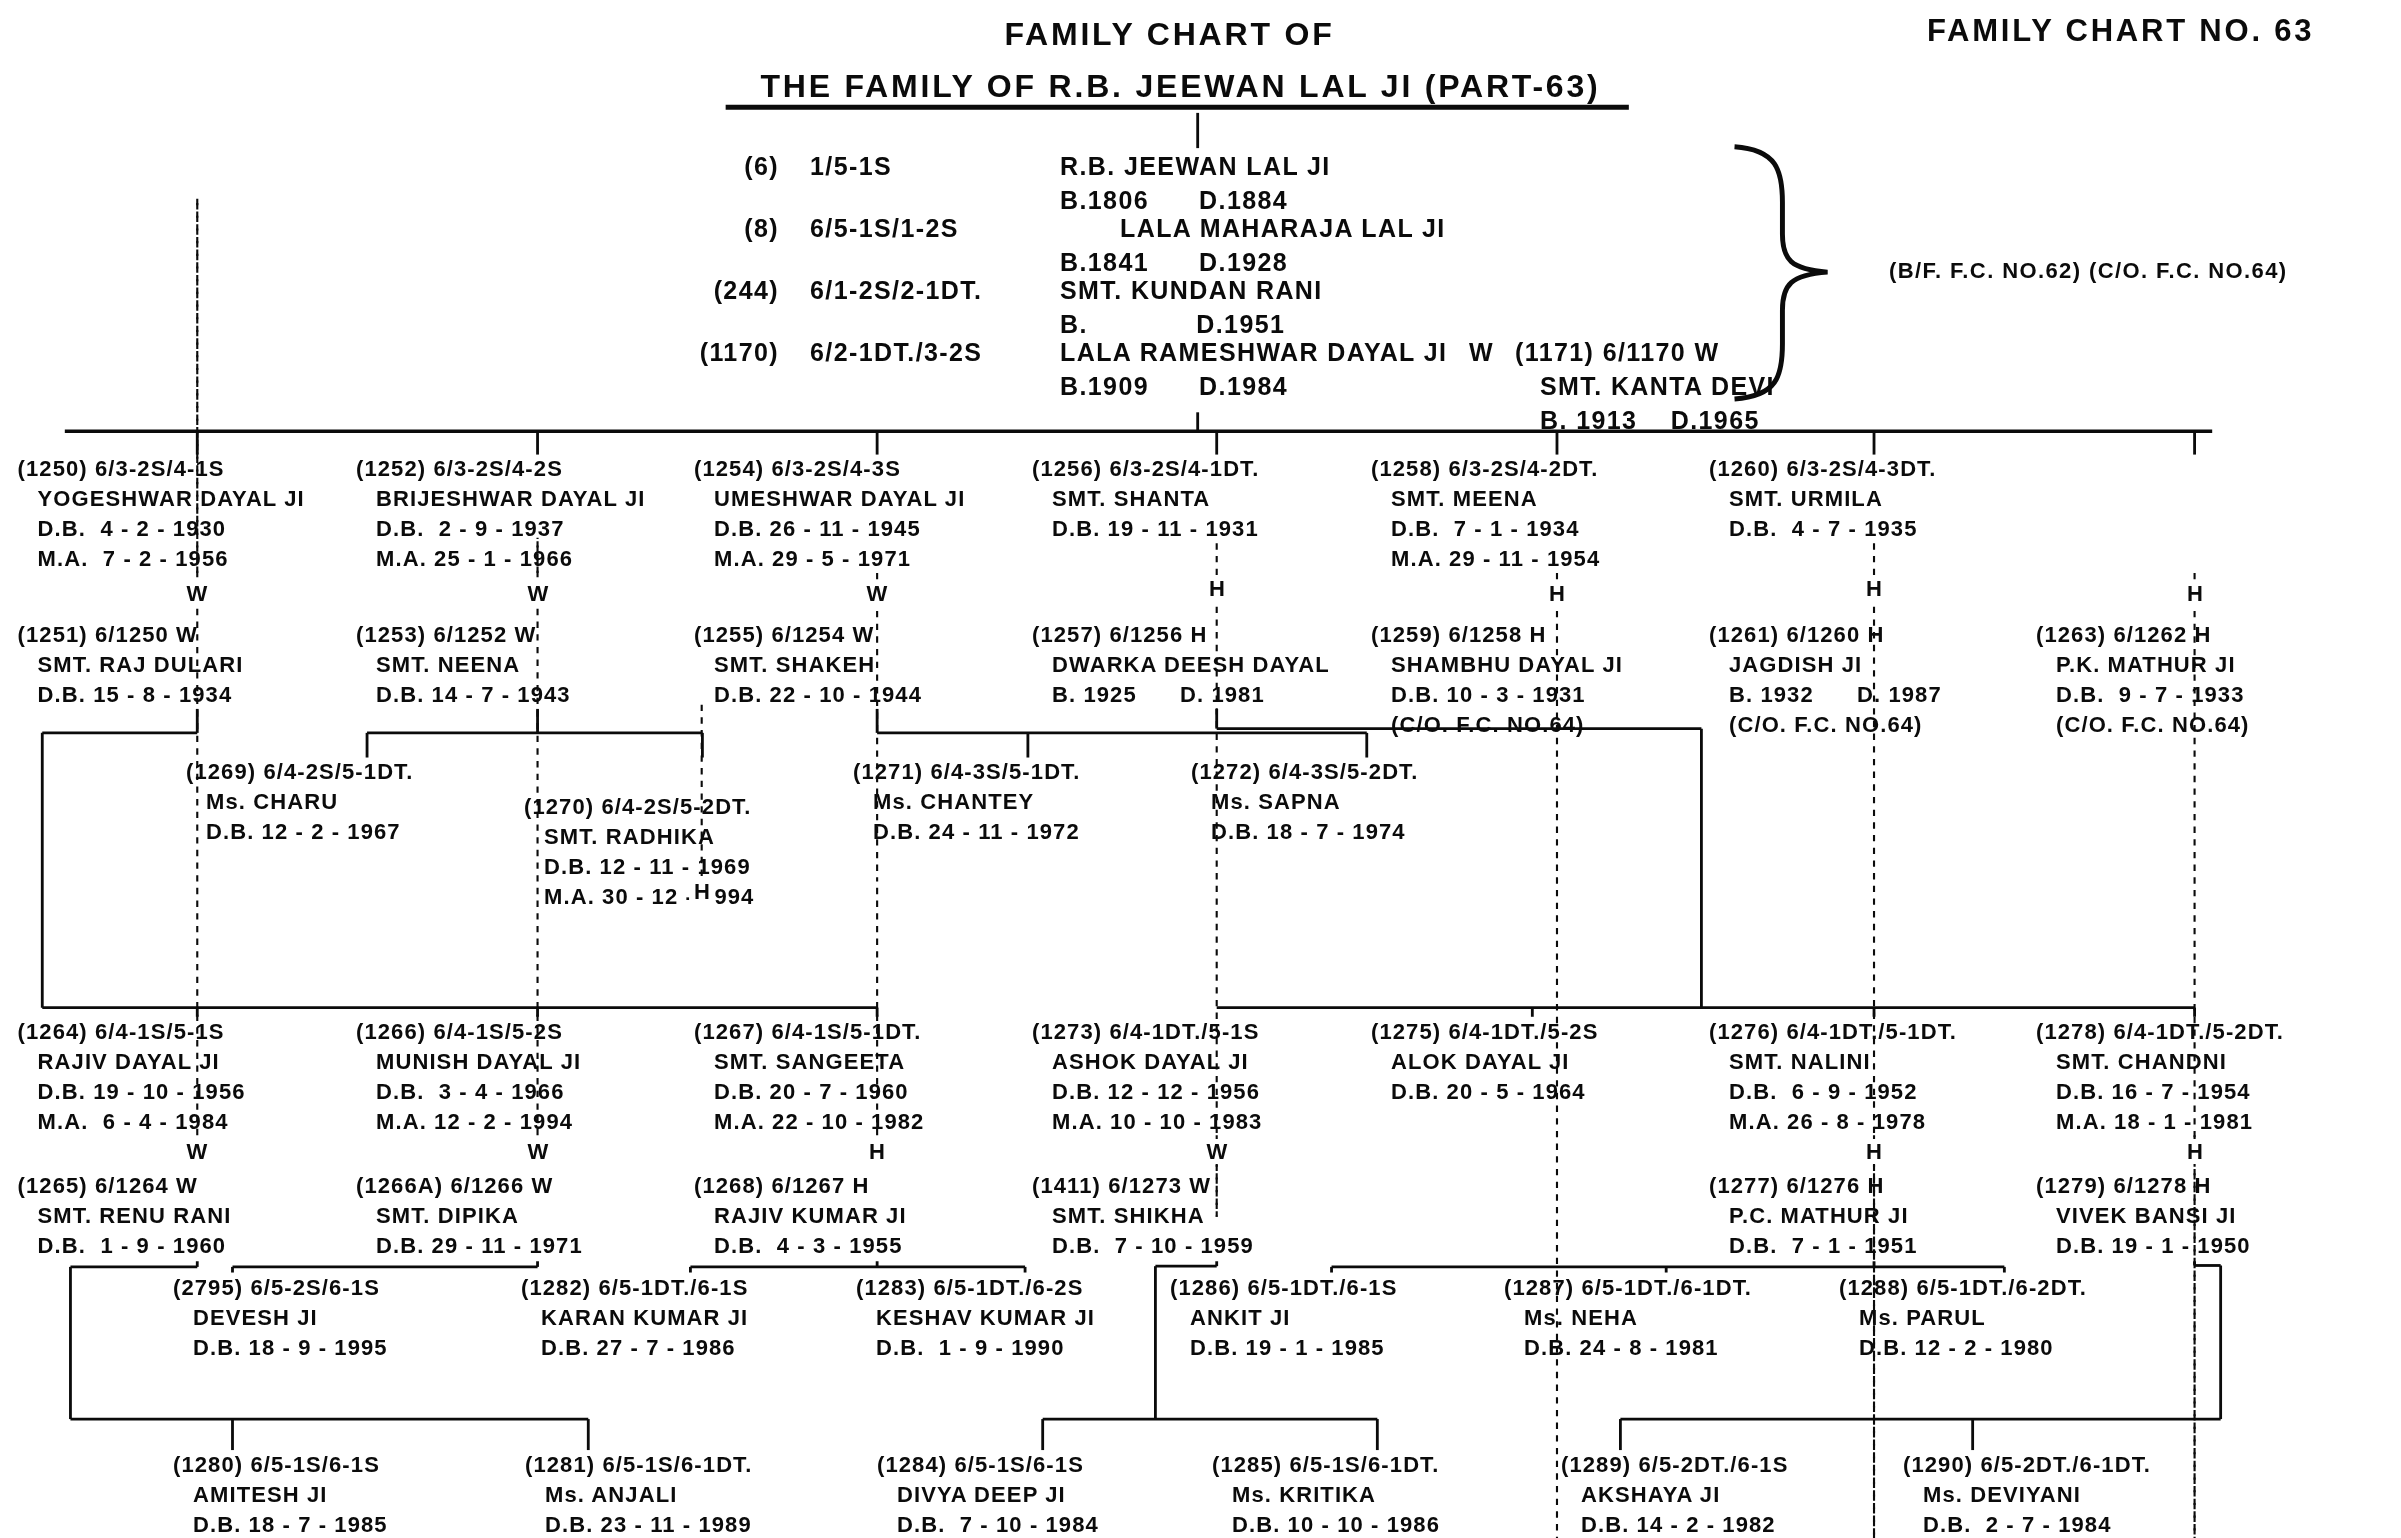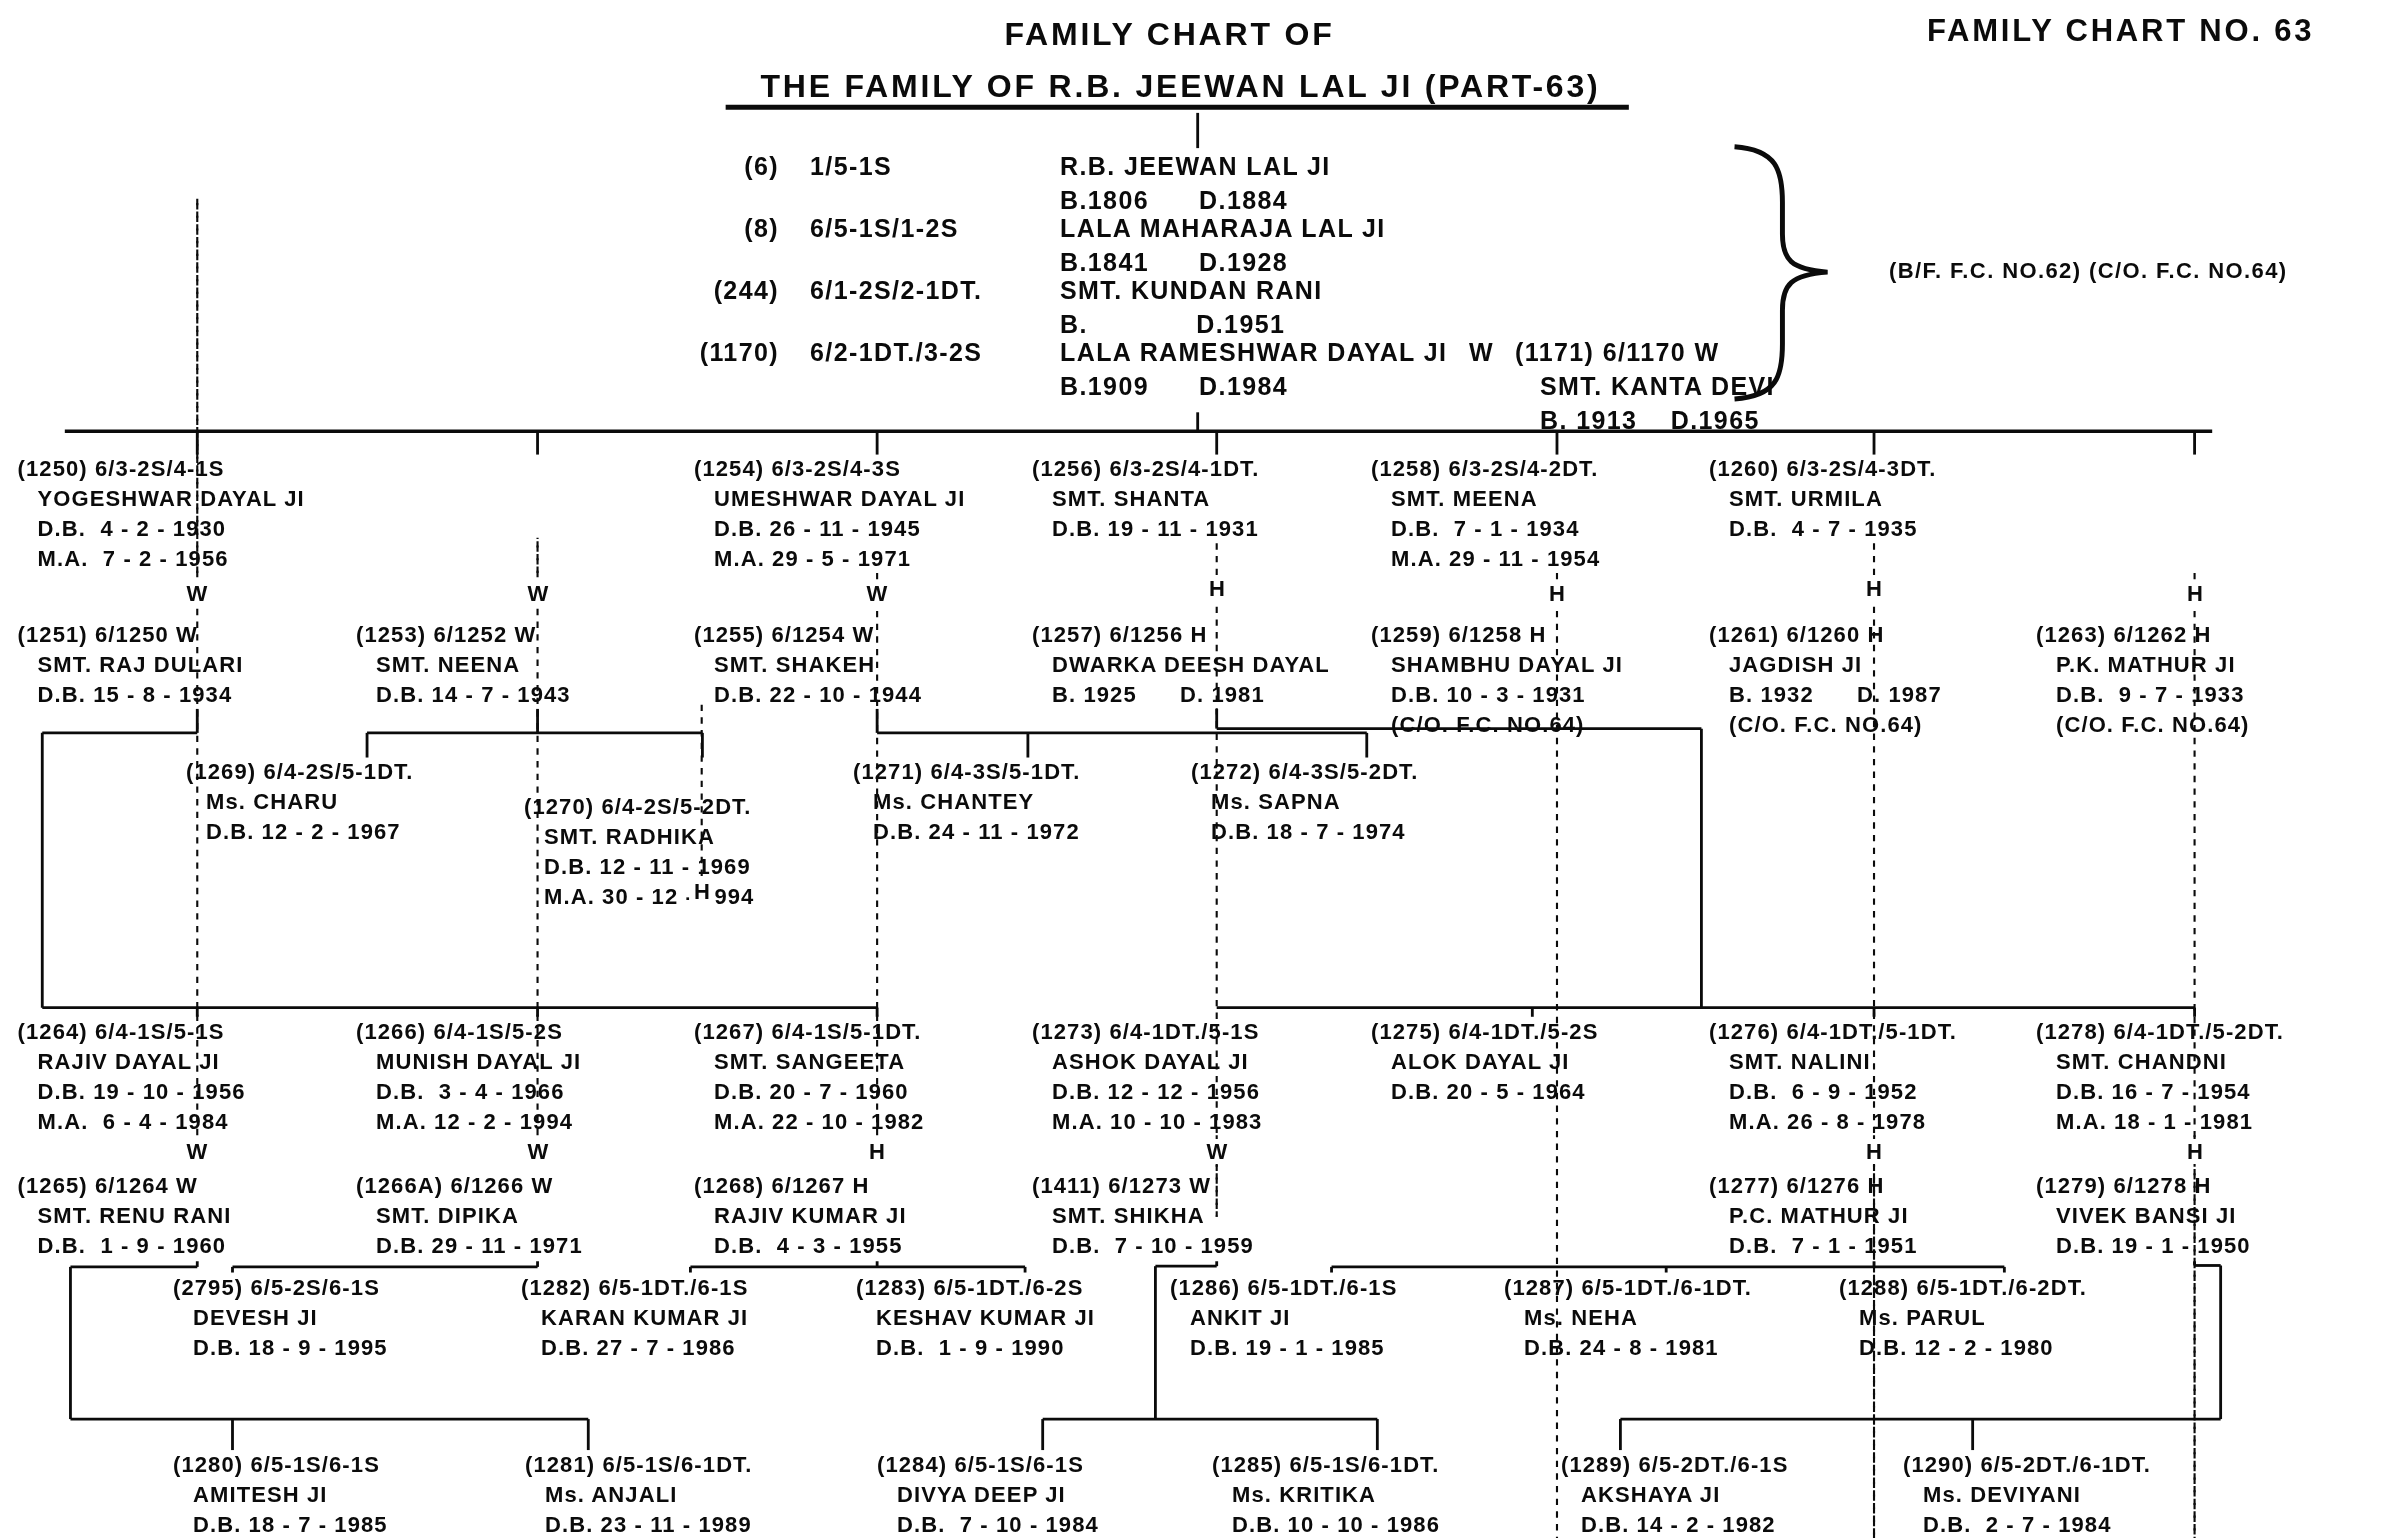--- a/index.html
+++ b/index.html
@@ -116,40 +116,41 @@
   <div class="txt note" style="left:1841px;top:258px;">(B/F. F.C. NO.62) (C/O. F.C. NO.64)</div>
 
   <div>
     <div class="txt anc anc-ref" style="left:673px;top:149px;">(6)</div>
     <div class="txt anc" style="left:810px;top:149px;">1/5-1S</div>
     <div class="txt anc" style="left:1060px;top:149px;">R.B. JEEWAN LAL JI</div>
     <div class="txt anc" style="left:1060px;top:183px;">B.1806      D.1884</div>
 
     <div class="txt anc anc-ref" style="left:673px;top:211px;">(8)</div>
     <div class="txt anc" style="left:810px;top:211px;">6/5-1S/1-2S</div>
-    <div class="txt anc" style="left:1060px;top:211px;">LALA MAHARAJA LAL JI</div>
+    <div class="txt anc" style="left:1120px;top:211px;">LALA MAHARAJA LAL JI</div>
     <div class="txt anc" style="left:1060px;top:245px;">B.1841      D.1928</div>
 
     <div class="txt anc anc-ref" style="left:673px;top:273px;">(244)</div>
     <div class="txt anc" style="left:810px;top:273px;">6/1-2S/2-1DT.</div>
     <div class="txt anc" style="left:1060px;top:273px;">SMT. KUNDAN RANI</div>
     <div class="txt anc" style="left:1060px;top:307px;">B.             D.1951</div>
 
     <div class="txt anc anc-ref" style="left:673px;top:335px;">(1170)</div>
     <div class="txt anc" style="left:810px;top:335px;">6/2-1DT./3-2S</div>
     <div class="txt anc" style="left:1060px;top:335px;">LALA RAMESHWAR DAYAL JI</div>
     <div class="txt anc" style="left:1060px;top:369px;">B.1909      D.1984</div>
 
     <div class="txt anc" style="left:1469px;top:335px;">W</div>
     <div class="txt anc" style="left:1515px;top:335px;">(1171) 6/1170 W</div>
     <div class="txt anc" style="left:1540px;top:369px;">SMT. KANTA DEVI</div>
     <div class="txt anc" style="left:1540px;top:403px;">B. 1913    D.1965</div>
   </div>
 
 <div class="node" style="left: 17.6px; top: 454px;"><div class="ln">(1250) 6/3-2S/4-1S</div><div class="ln">YOGESHWAR DAYAL JI</div><div class="ln">D.B.  4 - 2 - 1930</div><div class="ln">M.A.  7 - 2 - 1956</div></div>
+    <div class="node" style="left: 356px; top: 454px;"><div class="ln">(1252) 6/3-2S/4-2S</div><div class="ln">BRIJESHWAR DAYAL JI</div><div class="ln">D.B.  2 - 9 - 1937</div><div class="ln">M.A. 25 - 1 - 1966</div></div>
     <div class="node" style="left: 694px; top: 454px;"><div class="ln">(1254) 6/3-2S/4-3S</div><div class="ln">UMESHWAR DAYAL JI</div><div class="ln">D.B. 26 - 11 - 1945</div><div class="ln">M.A. 29 - 5 - 1971</div></div>
     <div class="node" style="left: 1032px; top: 454px;"><div class="ln">(1256) 6/3-2S/4-1DT.</div><div class="ln">SMT. SHANTA</div><div class="ln">D.B. 19 - 11 - 1931</div></div>
     <div class="node" style="left: 1371px; top: 454px;"><div class="ln">(1258) 6/3-2S/4-2DT.</div><div class="ln">SMT. MEENA</div><div class="ln">D.B.  7 - 1 - 1934</div><div class="ln">M.A. 29 - 11 - 1954</div></div>
     <div class="node" style="left: 1709px; top: 454px;"><div class="ln">(1260) 6/3-2S/4-3DT.</div><div class="ln">SMT. URMILA</div><div class="ln">D.B.  4 - 7 - 1935</div></div>
     <div class="node" style="left: 17.6px; top: 620px;"><div class="ln">(1251) 6/1250 W</div><div class="ln">SMT. RAJ DULARI</div><div class="ln">D.B. 15 - 8 - 1934</div></div>
     <div class="node" style="left: 356px; top: 620px;"><div class="ln">(1253) 6/1252 W</div><div class="ln">SMT. NEENA</div><div class="ln">D.B. 14 - 7 - 1943</div></div>
     <div class="node" style="left: 694px; top: 620px;"><div class="ln">(1255) 6/1254 W</div><div class="ln">SMT. SHAKEH</div><div class="ln">D.B. 22 - 10 - 1944</div></div>
     <div class="node" style="left: 1032px; top: 620px;"><div class="ln">(1257) 6/1256 H</div><div class="ln">DWARKA DEESH DAYAL</div><div class="ln">B. 1925      D. 1981</div></div>
     <div class="node" style="left: 1371px; top: 620px;"><div class="ln">(1259) 6/1258 H</div><div class="ln">SHAMBHU DAYAL JI</div><div class="ln">D.B. 10 - 3 - 1931</div><div class="ln">(C/O. F.C. NO.64)</div></div>
     <div class="node" style="left: 1709px; top: 620px;"><div class="ln">(1261) 6/1260 H</div><div class="ln">JAGDISH JI</div><div class="ln">B. 1932      D. 1987</div><div class="ln">(C/O. F.C. NO.64)</div></div>

